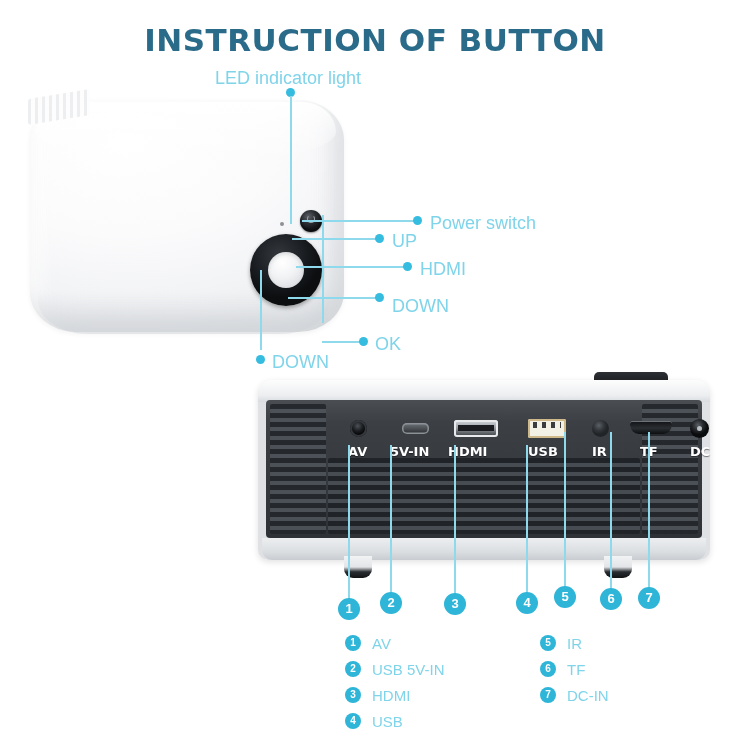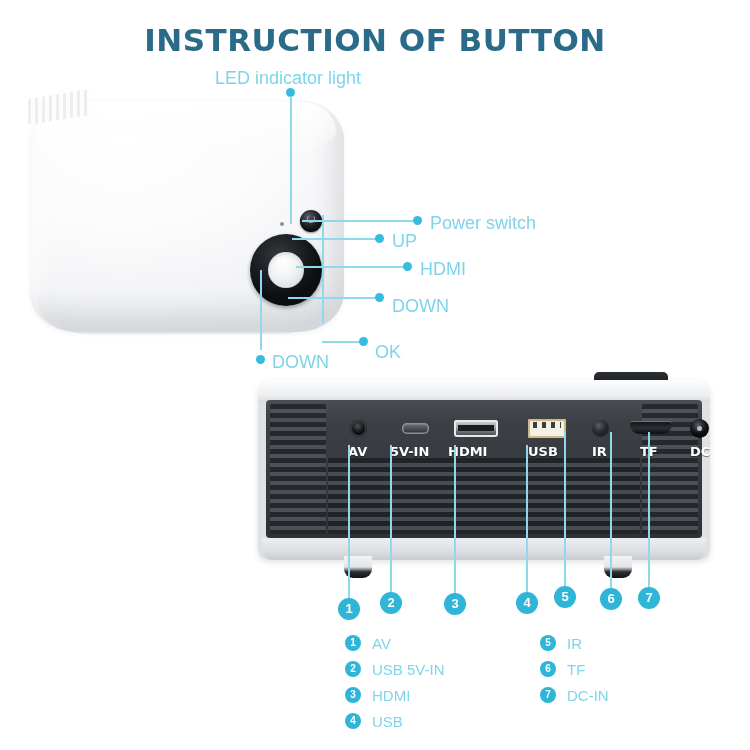--- a/index.html
+++ b/index.html
@@ -394,21 +394,21 @@
   <div class="dot" style="left:403px; top:262px;"></div>
   <div class="callout-label" style="left:420px; top:259px;">HDMI</div>
 
   <div class="lline-h" style="left:288px; top:297px; width:92px;"></div>
   <div class="dot" style="left:375px; top:293px;"></div>
   <div class="callout-label" style="left:392px; top:296px;">DOWN</div>
 
   <div class="lline-v" style="left:322px; top:215px; height:108px;"></div>
   <div class="lline-h" style="left:322px; top:341px; width:42px;"></div>
   <div class="dot" style="left:359px; top:337px;"></div>
-  <div class="callout-label" style="left:375px; top:342px;">OK</div>
+  <div class="callout-label" style="left:375px; top:334px;">OK</div>
 
   <div class="lline-v" style="left:260px; top:270px; height:80px;"></div>
   <div class="dot" style="left:256px; top:355px;"></div>
   <div class="callout-label" style="left:272px; top:352px;">DOWN</div>
 
   <div id="projector-rear">
     <div class="knob"></div>
     <div class="shell"></div>
     <div class="topcap"></div>
     <div class="panel">

